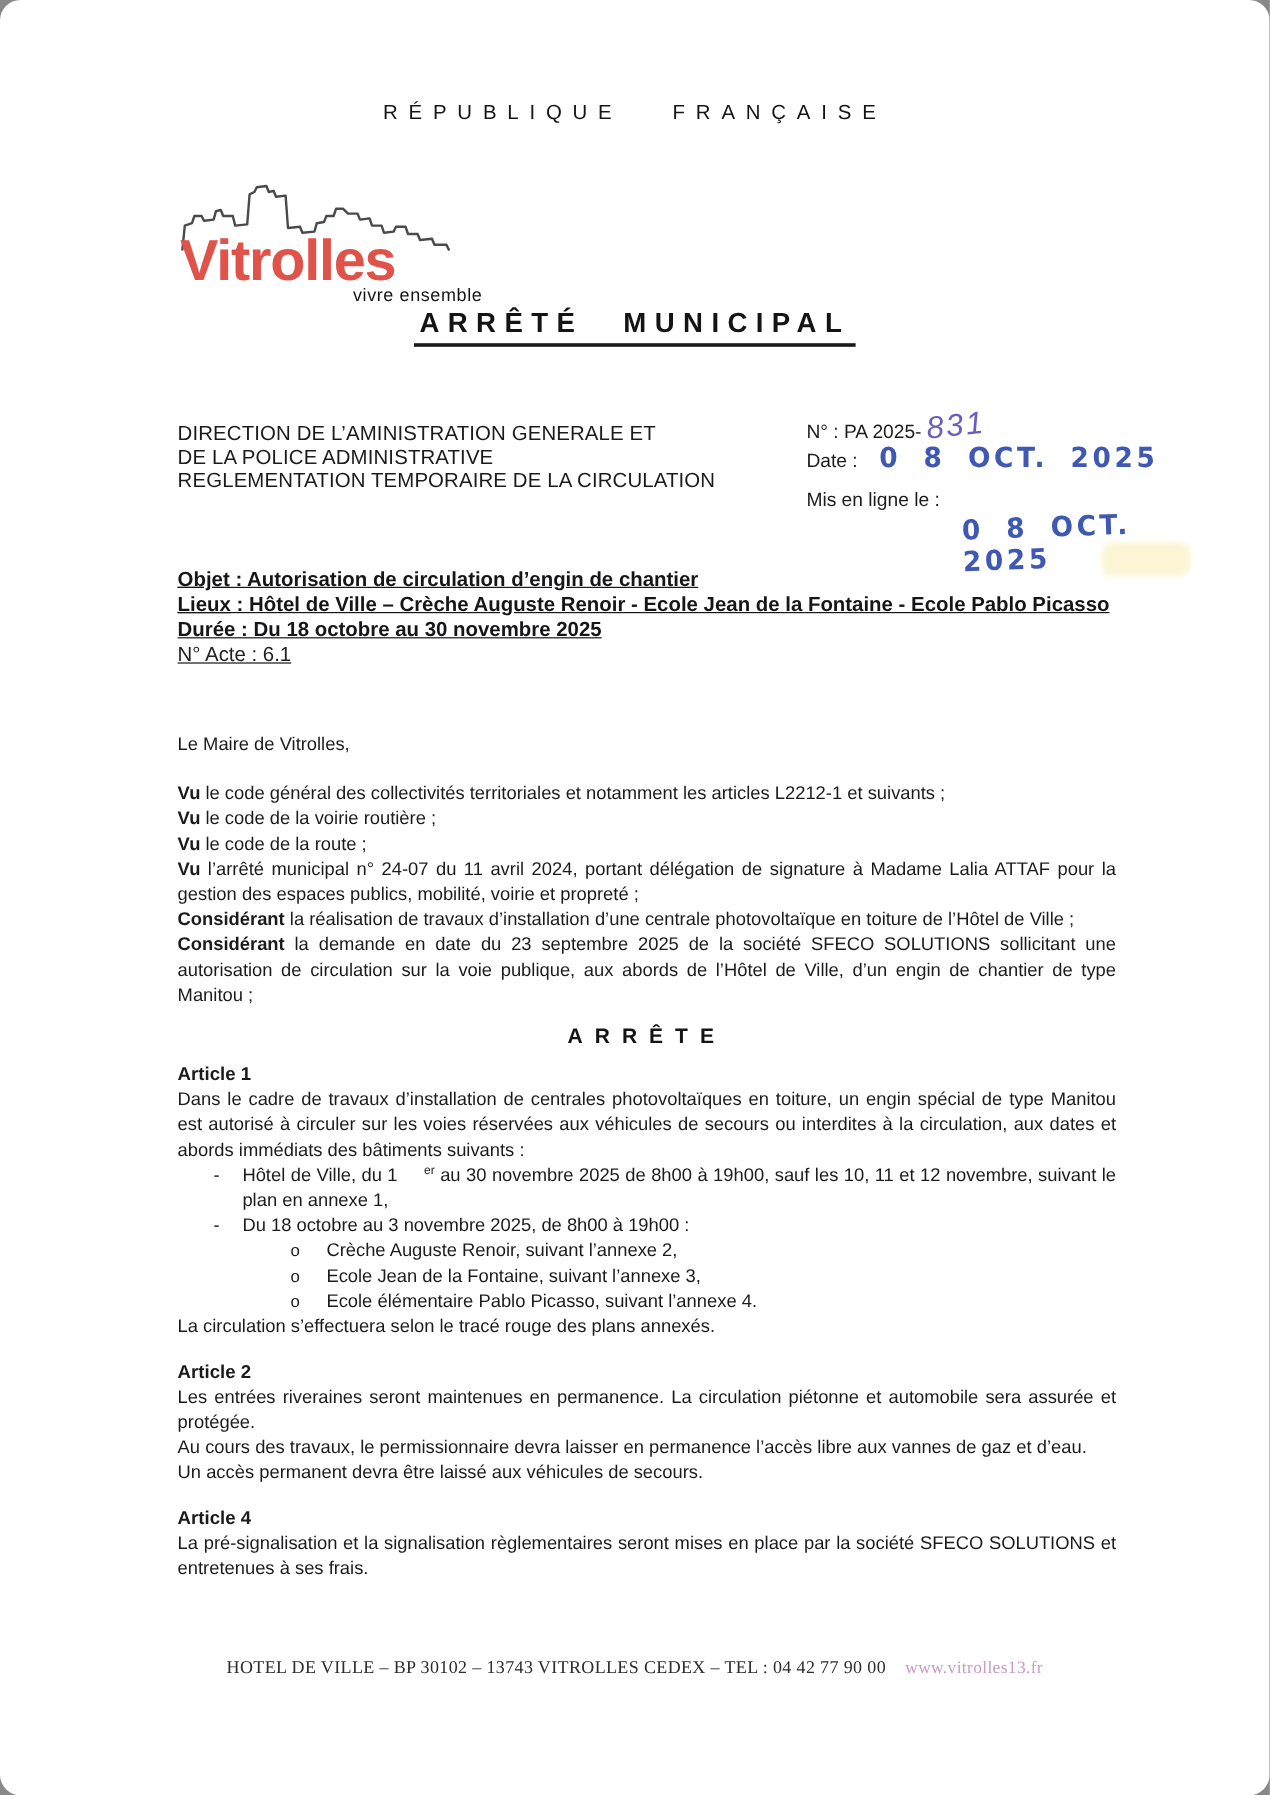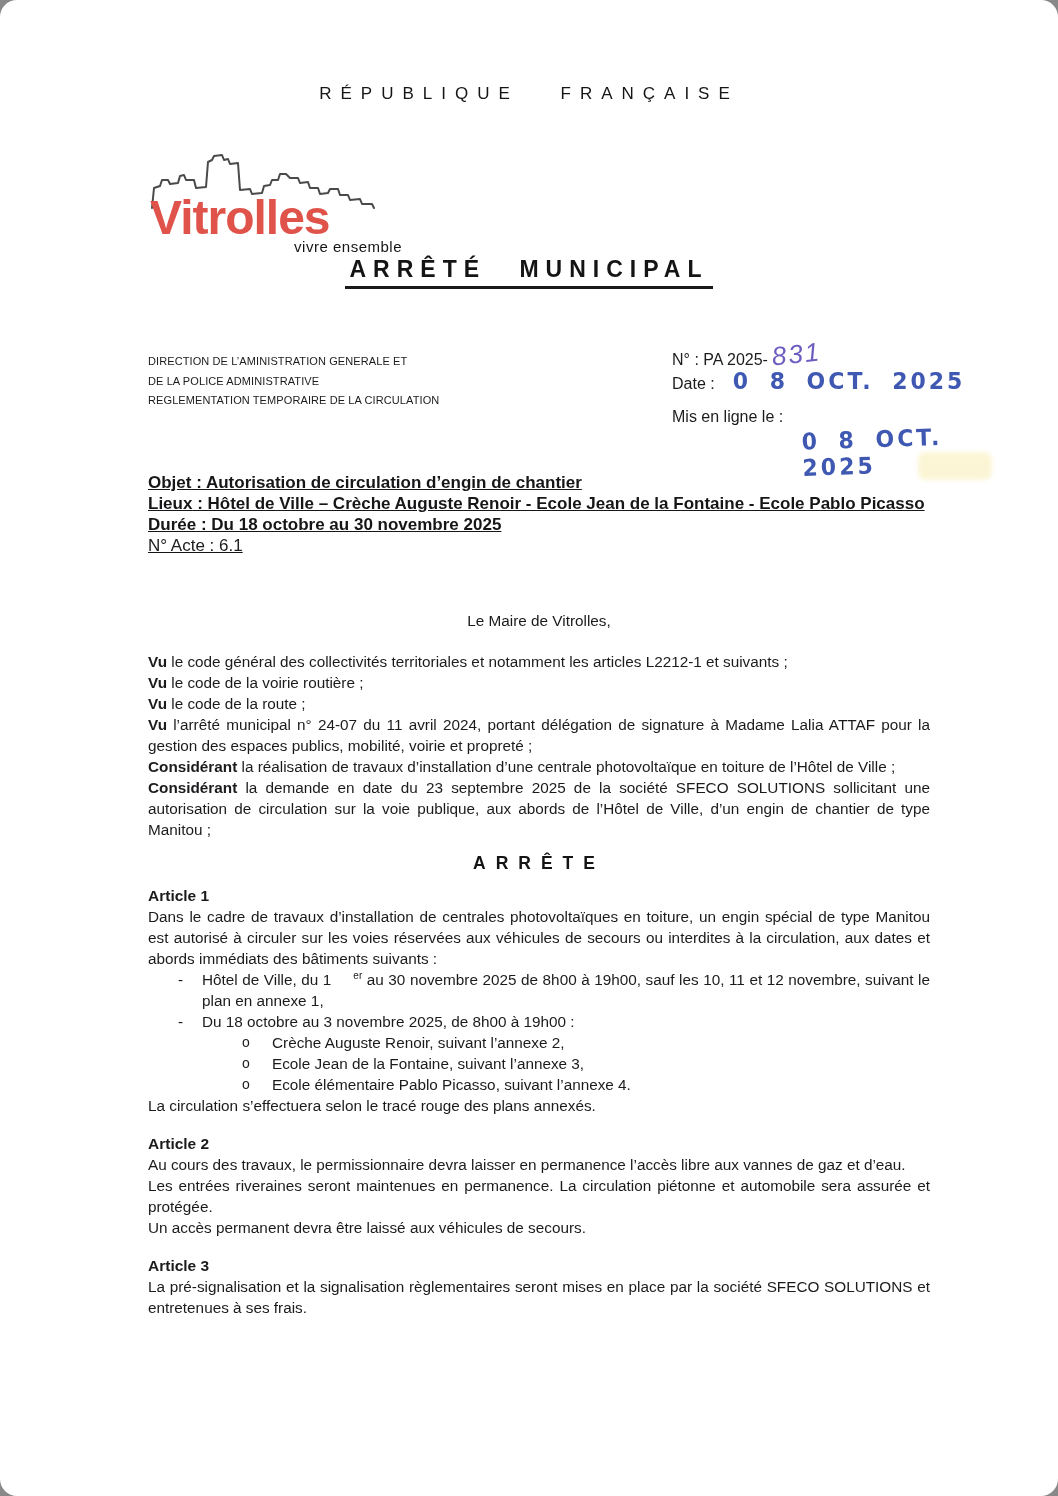--- a/index.html
+++ b/index.html
@@ -36,21 +36,21 @@
   .doc-title{position:absolute;top:256px;left:0;width:100%;text-align:center;}
   .doc-title span{
     display:inline-block;
     font-size:23px;font-weight:bold;color:#141414;
     letter-spacing:7px;word-spacing:20px;
     border-bottom:3px solid #1a1a1a;padding:0 4px 3px 4px;
   }
   
   .direction{
     position:absolute;top:352px;left:148px;width:470px;
-    font-size:11px;line-height:19.5px;color:#1b1b1d;letter-spacing:0.1px;
+    font-size:17px;line-height:19.5px;color:#1b1b1d;letter-spacing:0.1px;
   }
   .meta{position:absolute;top:346px;left:672px;width:360px;font-size:16px;}
   .meta-line{margin:0;}
   .handwritten{
     display:inline-block;margin-left:4px;
     font-style:italic;font-size:26px;line-height:20px;letter-spacing:2px;
     color:#6c5ec0;transform:rotate(-6deg) translateY(-2px);
   }
   .stamp{
     display:inline-block;
@@ -74,21 +74,21 @@
   .subject p{margin:0;}
   .subject .u{text-decoration:underline;}
   .subject .plain{font-weight:normal;color:#202022;}
   
   .body-flow{
     position:absolute;top:610px;left:148px;width:782px;
     font-size:15.3px;line-height:21px;color:#1b1b1d;
     text-align:justify;
   }
   .body-flow p{margin:0;}
-  .salutation{margin-bottom:20px !important;text-align:center;}
+  .salutation{margin-bottom:20px !important;text-align:left;}
   .arrete-head{
     text-align:center;margin:13px 0 11px 0;
     font-size:17.5px;font-weight:bold;letter-spacing:10px;color:#141414;
   }
   .article-head{font-weight:bold;font-size:15.5px;text-align:left !important;}
   .mt{margin-top:17px !important;}
   
   .li1{display:flex;}
   .li1 .mark{flex:0 0 24px;margin-left:30px;text-align:left;}
   .li1 .txt{flex:1;text-align:justify;}
@@ -184,23 +184,26 @@
       <span class="mark">o</span>
       <span class="txt">Ecole Jean de la Fontaine, suivant l’annexe 3,</span>
     </div>
     <div class="li2">
       <span class="mark">o</span>
       <span class="txt">Ecole élémentaire Pablo Picasso, suivant l’annexe 4.</span>
     </div>
     <p>La circulation s’effectuera selon le tracé rouge des plans annexés.</p>
 
     <p class="article-head mt">Article 2</p>
+    <p>Les entrées riveraines seront maintenues en permanence. La circulation piétonne et automobile sera assurée et protégée.</p>
     <p>Au cours des travaux, le permissionnaire devra laisser en permanence l’accès libre aux vannes de gaz et d’eau.</p>
-    <p>Les entrées riveraines seront maintenues en permanence. La circulation piétonne et automobile sera assurée et protégée.</p>
     <p>Un accès permanent devra être laissé aux véhicules de secours.</p>
 
-    <p class="article-head mt">Article 3</p>
+    <p class="article-head mt">Article 4</p>
     <p>La pré-signalisation et la signalisation règlementaires seront mises en place par la société SFECO SOLUTIONS et entretenues à ses frais.</p>
 
   </div>
 
+  <div class="footer">
+    <span>HOTEL DE VILLE – BP 30102 – 13743 VITROLLES CEDEX – TEL : 04 42 77 90 00</span><span class="site">www.vitrolles13.fr</span>
+  </div>
 
 </div>
 
 </body></html>

